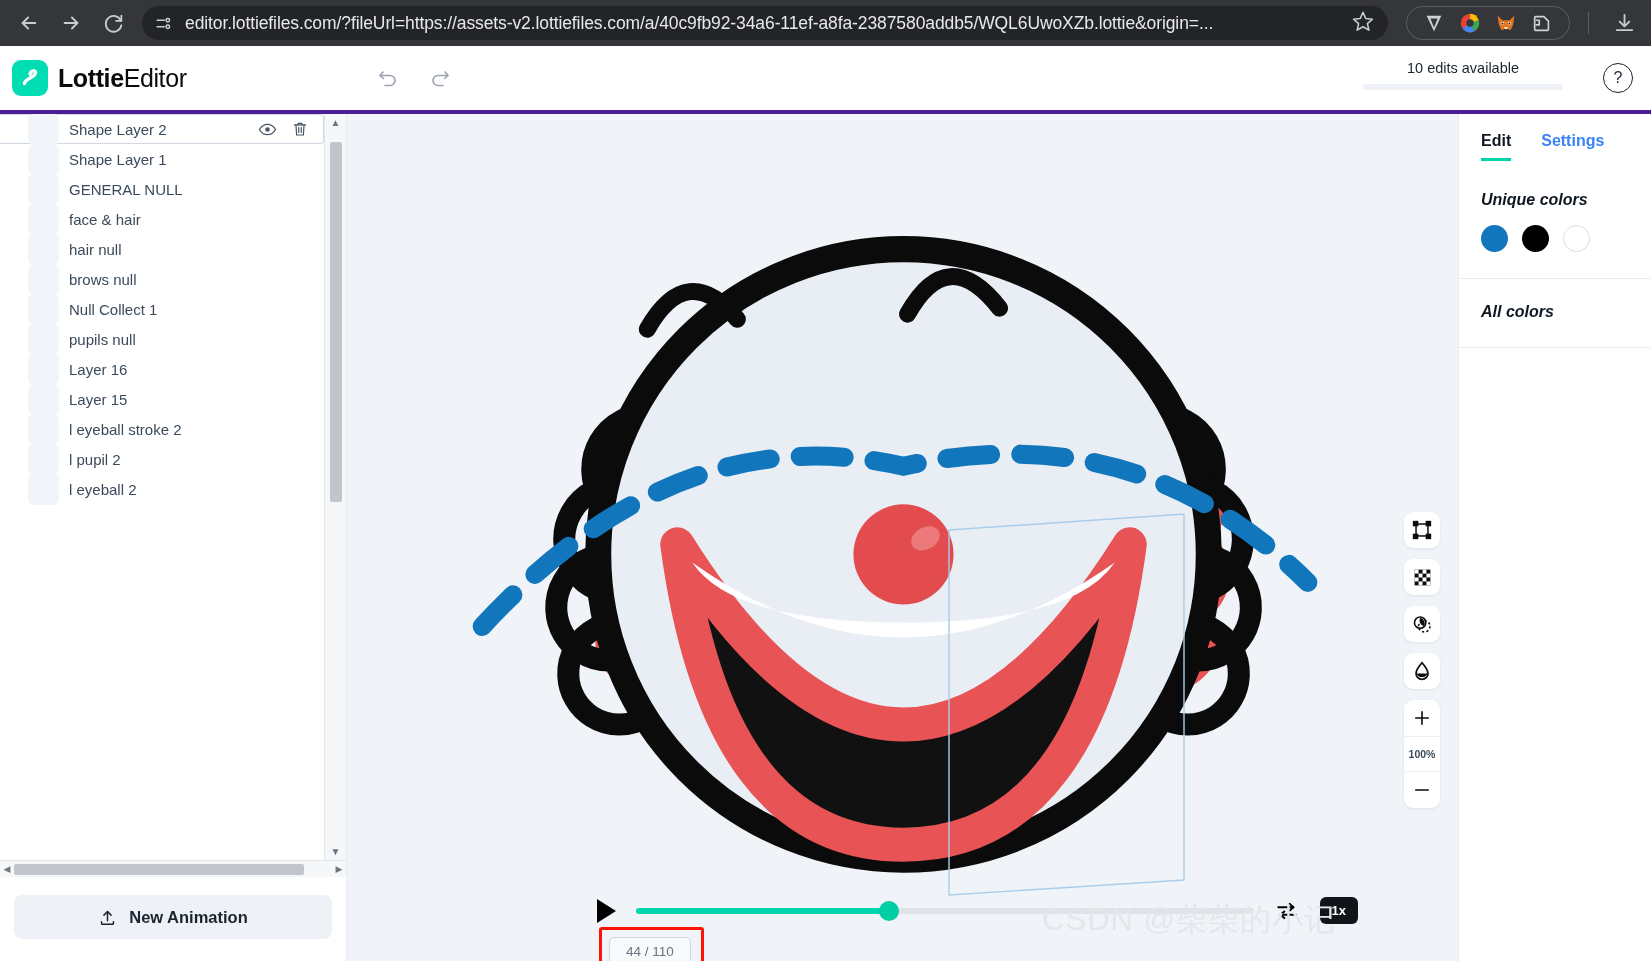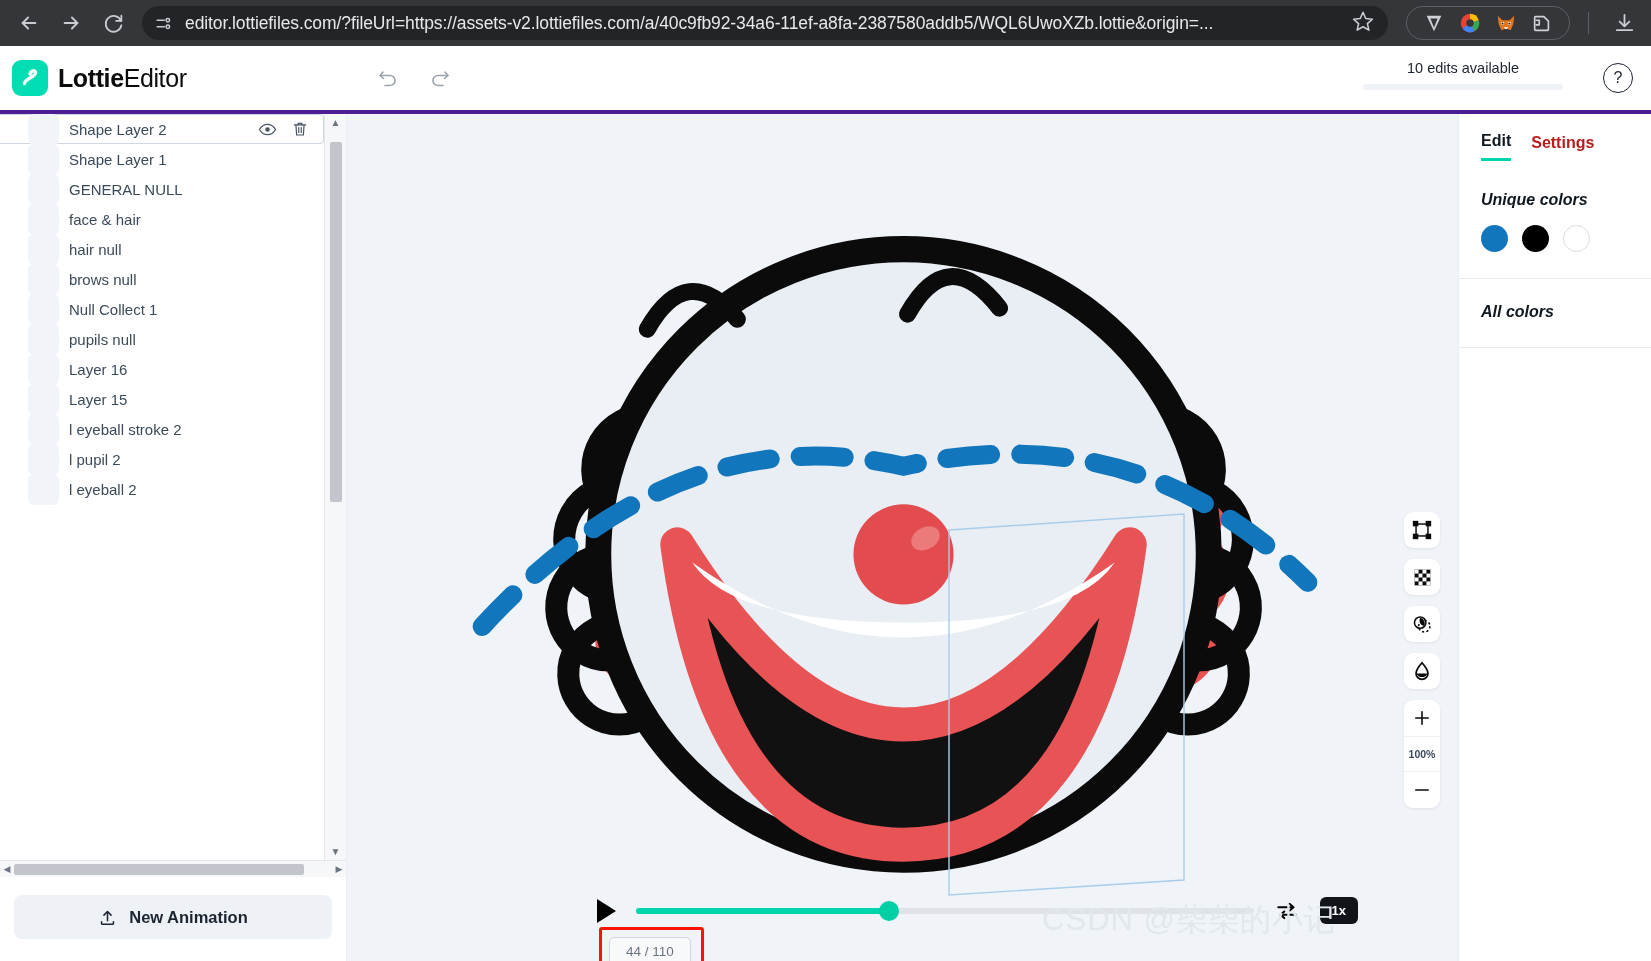--- a/index.html
+++ b/index.html
@@ -246,22 +246,22 @@
   .zoom-pct { font-size: 10.5px; color:#3b4a5a; font-weight:700; border-top:1px solid #eef1f4; border-bottom:1px solid #eef1f4; }
 
   
   .right-panel {
     width: 193px; flex: none;
     background:#fff;
     border-left: 1px solid #e9edf1;
     padding: 18px 0 0 22px;
     overflow: hidden;
   }
-  .rp-tabs { display:flex; gap: 20px; align-items:center; }
-  .rp-tab { font-size: 16px; font-weight: 700; color: #b91c1c; padding-bottom: 8px; white-space:nowrap; cursor:pointer;}
+  .rp-tabs { display:flex; gap: 30px; align-items:flex-start; }
+  .rp-tab { font-size: 16px; font-weight: 700; color: #3b82f6; padding-bottom: 8px; white-space:nowrap; cursor:pointer;}
   .rp-tab.active { color: #0f1720; border-bottom: 3px solid #00d6ac; }
   .rp-section-title { font-size: 16px; font-weight:700; color:#0f1720; margin-top: 30px; white-space: nowrap; font-style: italic;}
   .swatches { display:flex; gap: 14px; margin-top: 16px; }
   .swatch { width: 27px; height: 27px; border-radius: 50%; flex:none; cursor:pointer;}
   .rp-divider { height:1px; background:#e9edf1; margin-top: 26px; margin-left: -22px; }
 </style>
 </head>
 <body>
 
 <div class="browser-bar">

